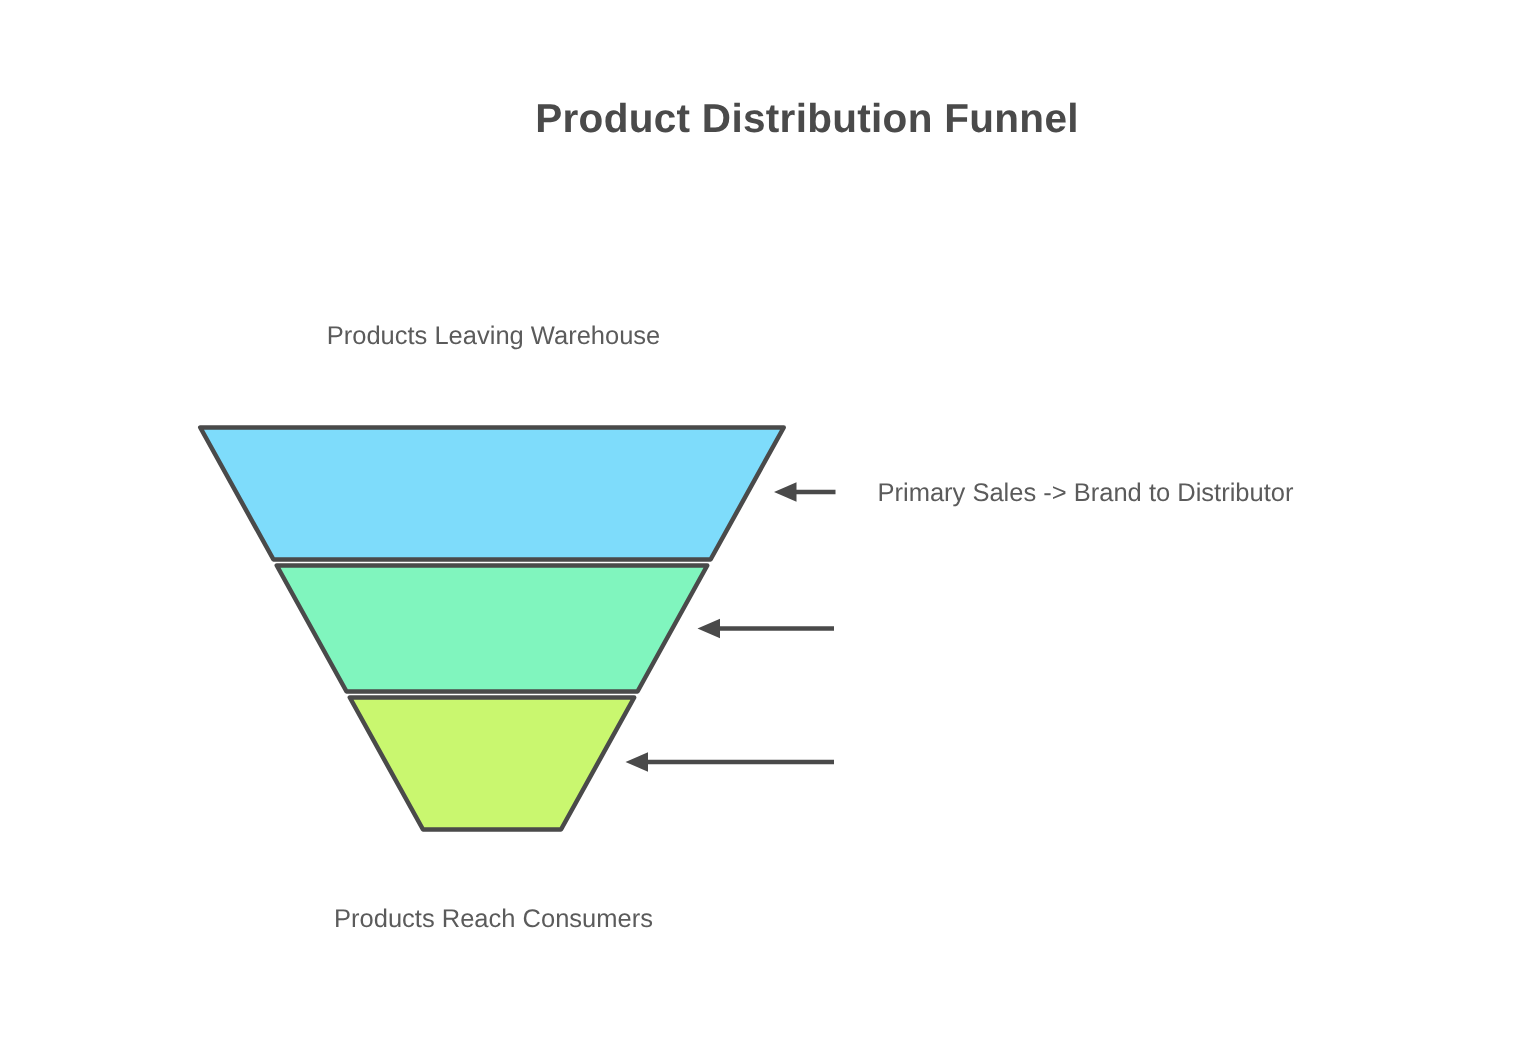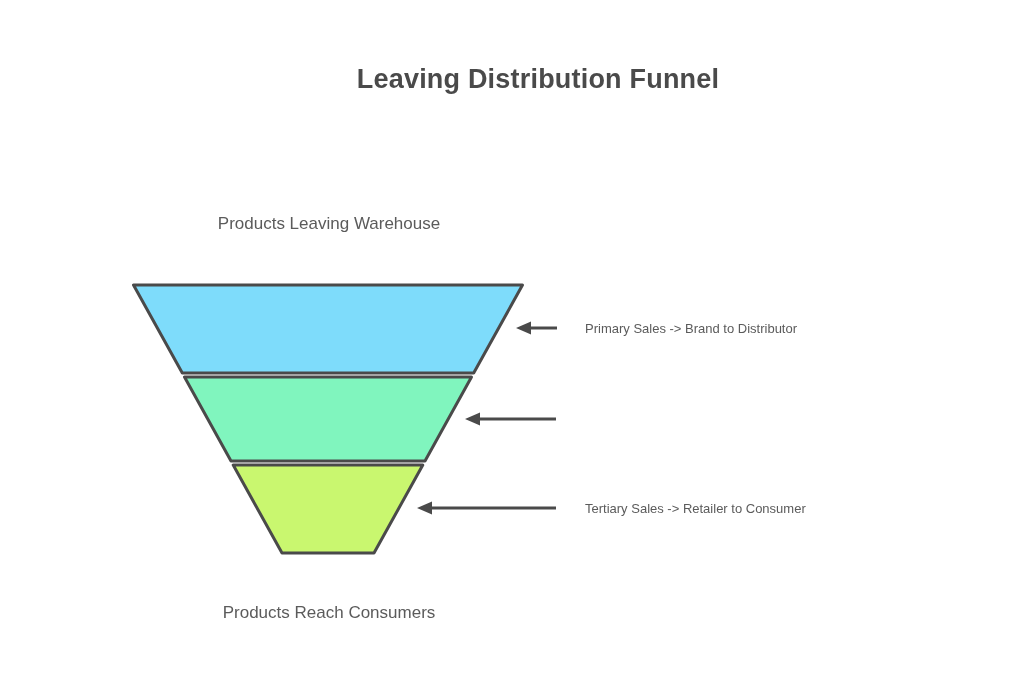--- a/index.html
+++ b/index.html
@@ -37,35 +37,35 @@
     transform: translateX(-50%);
     font-size: 17px;
     color: #5b5b5b;
     white-space: nowrap;
   }
   .caption-top { top: 214px; }
   .caption-bottom { top: 603px; }
   .stage-label {
     position: absolute;
     left: 585px;
-    font-size: 13px;
+    font-size: 17px;
     color: #5b5b5b;
     white-space: nowrap;
     line-height: 24px;
   }
   .stage-label-1 { top: 317px; }
   .stage-label-2 { top: 407px; }
   .stage-label-3 { top: 497px; }
 </style>
 </head>
 <body>
 
 <div class="canvas">
 
-  <div class="page-title">Leaving Distribution Funnel</div>
+  <div class="page-title">Product Distribution Funnel</div>
 
   <svg class="funnel-svg" width="1024" height="695" viewBox="0 0 1024 695">
 
     <polygon points="133.5,285 522.5,285 473.7,373 182.3,373" stroke-width="3" stroke-linejoin="round" fill="#7edcfb" stroke="#4a4a4a"></polygon>
 
     <polygon points="184.5,377 471.5,377 425,461 231,461" stroke-width="3" stroke-linejoin="round" fill="#80f5be" stroke="#4a4a4a"></polygon>
 
     <polygon points="233.2,465 422.8,465 374,553 282,553" stroke-width="3" stroke-linejoin="round" fill="#c9f76f" stroke="#4a4a4a"></polygon>
 
     <g>
@@ -84,15 +84,14 @@
     </g>
   </svg>
 
   <div class="funnel-caption caption-bottom">Products Reach Consumers</div>
 
   <div class="funnel-caption caption-top">Products Leaving Warehouse</div>
 
   <div class="stage-label stage-label-1">Primary Sales -&gt; Brand to Distributor</div>
 
 
-  <div class="stage-label stage-label-3">Tertiary Sales -&gt; Retailer to Consumer</div>
 
 </div>
 
 </body></html>

